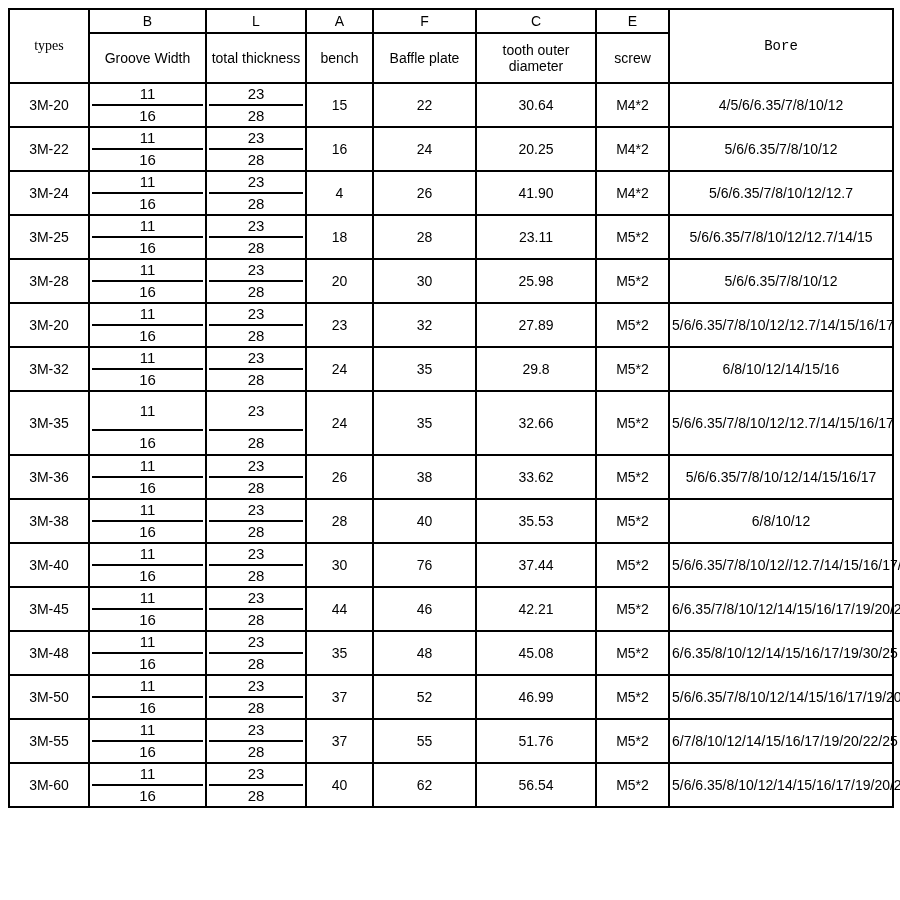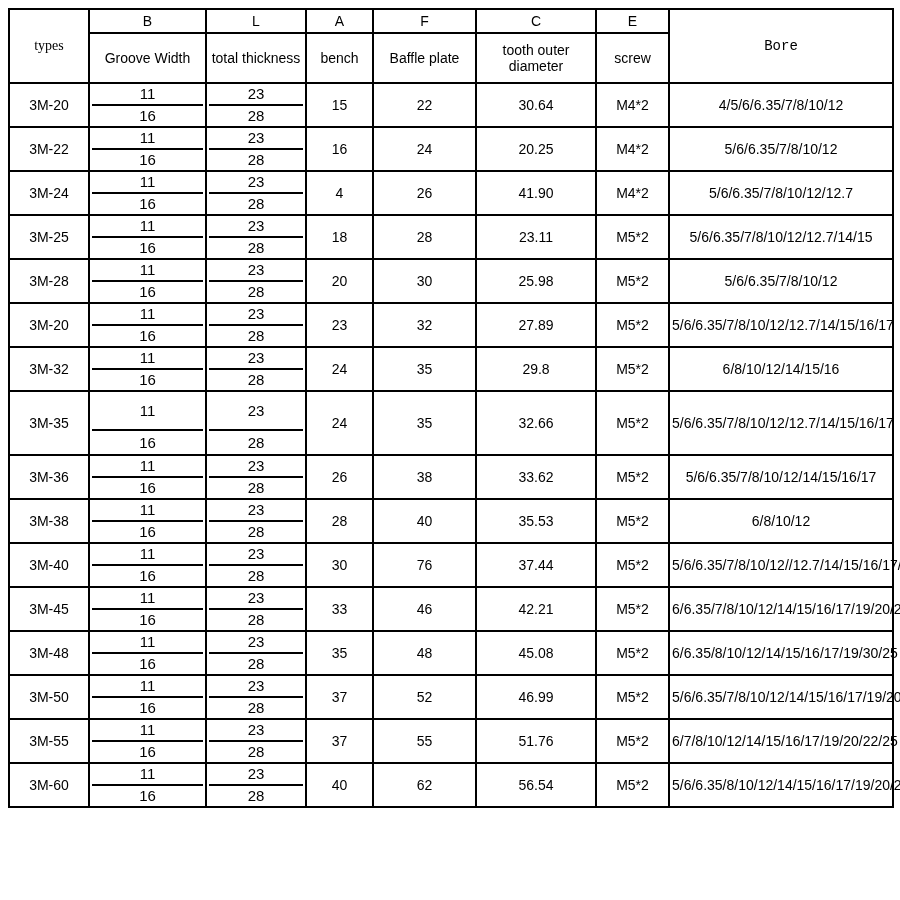--- a/index.html
+++ b/index.html
@@ -363,21 +363,21 @@
             <div class="split-top">11</div>
             <div class="split-bot">16</div>
           </div>
         </td>
         <td class="split">
           <div class="split-inner">
             <div class="split-top">23</div>
             <div class="split-bot">28</div>
           </div>
         </td>
-        <td class="cell-num">33</td>
+        <td class="cell-num">44</td>
         <td class="cell-num">46</td>
         <td class="cell-num">42.21</td>
         <td class="cell-num">M5*2</td>
         <td class="cell-bore">6/6.35/7/8/10/12/14/15/16/17/19/20/25</td>
       </tr>
       <tr class="row-std">
         <td class="cell-type">3M-48</td>
         <td class="split">
           <div class="split-inner">
             <div class="split-top">11</div>

